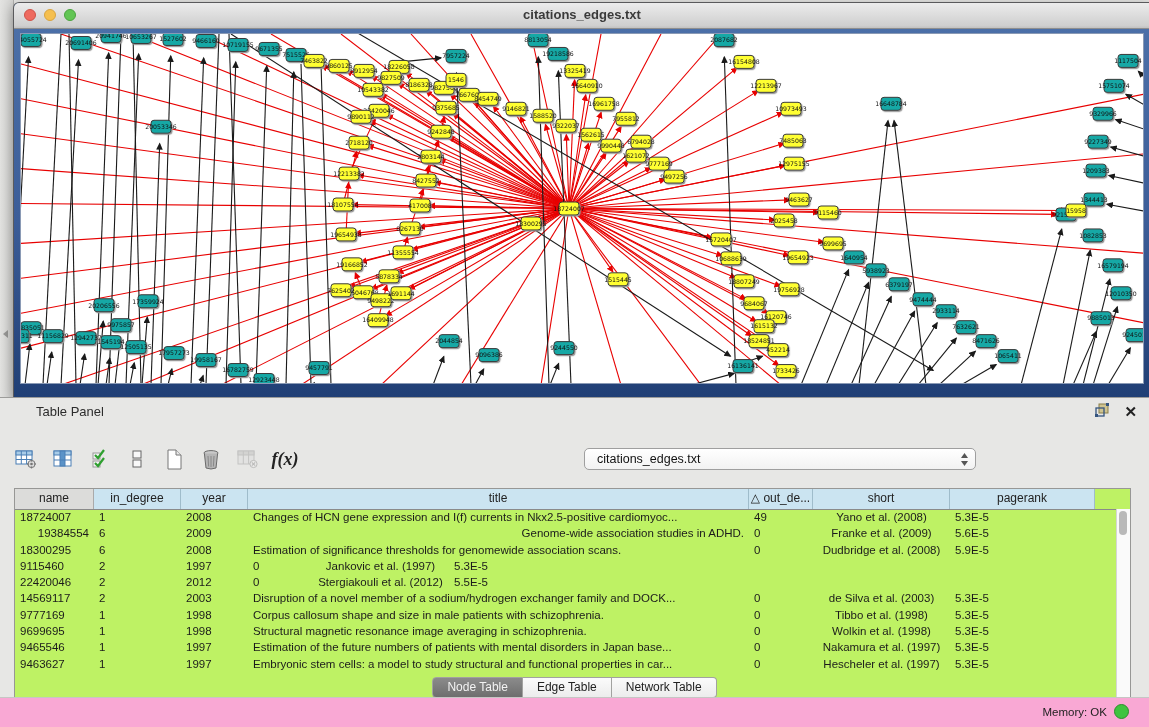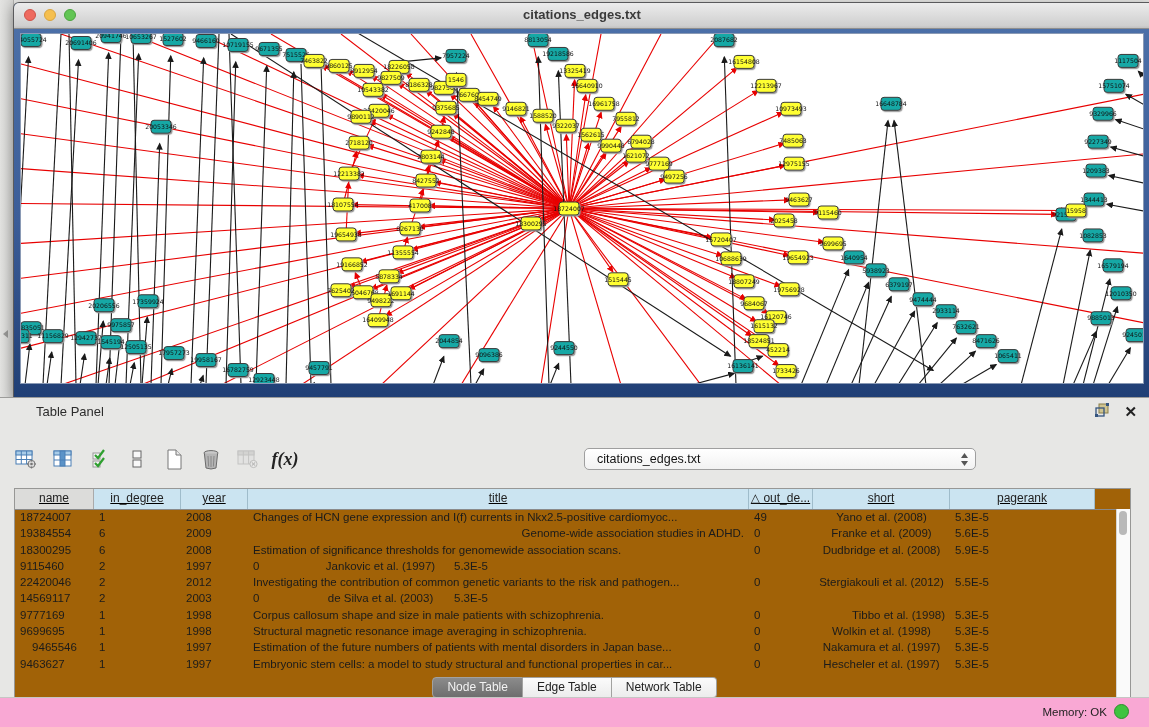--- a/index.html
+++ b/index.html
@@ -30,21 +30,21 @@
   .tp-actions{position:absolute;right:12px;top:4px;display:flex;align-items:center;gap:14px;}
   .tp-close{font-size:15px;font-weight:bold;color:#222;line-height:16px;cursor:default;}
   .toolbar{position:absolute;left:14px;top:44px;height:34px;display:flex;align-items:center;gap:13px;}
   .tb-btn{width:24px;height:24px;display:flex;align-items:center;justify-content:center;}
   .fx{font-size:18px;font-style:italic;font-weight:bold;font-family:"Liberation Serif",serif;color:#222;}
   .combo{position:absolute;left:274px;top:-11px;width:392px;height:22px;background:linear-gradient(180deg,#ffffff,#f2f2f2);
      border:1px solid #9f9f9f;border-radius:5px;box-sizing:border-box;font-size:12.5px;color:#111;}
   .combo .cval{position:absolute;left:12px;top:3px;}
   .combo .carr{position:absolute;right:6px;top:3px;}
   
-  .dtable{position:absolute;left:14px;top:90px;width:1117px;height:216px;background:#a16207;border:1px solid #979795;box-sizing:border-box;text-decoration:underline;}
+  .dtable{position:absolute;left:14px;top:90px;width:1117px;height:216px;background:#bef264;border:1px solid #979795;box-sizing:border-box;}
   .thead{display:flex;height:20px;border-bottom:1px solid #8a8a8a;}
   .th{box-sizing:border-box;background:#cbe4f1;border-right:1px solid #9fbccb;font-size:12px;color:#222;
       text-align:center;line-height:19px;overflow:hidden;white-space:nowrap;}
   .th.th-name{background:#dcdcda;border-right:1px solid #aaa;}
   .tbody{position:absolute;left:0;top:20px;right:13px;bottom:0;overflow:hidden;}
   .tr{display:flex;height:16.3px;}
   .td{box-sizing:border-box;font-size:11.5px;color:#1b1b1b;line-height:16px;overflow:hidden;white-space:nowrap;padding:0 5px;}
   .vscroll{position:absolute;right:0;top:20px;bottom:0;width:13px;background:#fafafa;border-left:1px solid #d5d5d5;}
   .vthumb{position:absolute;left:2px;top:2px;width:8px;height:24px;background:#b9b9b9;border-radius:4px;}
   
@@ -866,21 +866,21 @@
           <div class="tr">
             <div class="td" style="width: 79px; text-align: left;">18724007</div>
             <div class="td" style="width: 87px; text-align: left;">1</div>
             <div class="td" style="width: 67px; text-align: left;">2008</div>
             <div class="td" style="width: 501px; text-align: left;">Changes of HCN gene expression and I(f) currents in Nkx2.5-positive cardiomyoc...</div>
             <div class="td" style="width: 64px; text-align: left;">49</div>
             <div class="td" style="width: 137px; text-align: center;">Yano et al. (2008)</div>
             <div class="td" style="width: 145px; text-align: left;">5.3E-5</div>
           </div>
           <div class="tr">
-            <div class="td" style="width: 79px; text-align: left;">19384554</div>
+            <div class="td" style="width: 79px; text-align: right;">19384554</div>
             <div class="td" style="width: 87px; text-align: left;">6</div>
             <div class="td" style="width: 67px; text-align: left;">2009</div>
             <div class="td" style="width: 501px; text-align: right;">Genome-wide association studies in ADHD.</div>
             <div class="td" style="width: 64px; text-align: left;">0</div>
             <div class="td" style="width: 137px; text-align: center;">Franke et al. (2009)</div>
             <div class="td" style="width: 145px; text-align: left;">5.6E-5</div>
           </div>
           <div class="tr">
             <div class="td" style="width: 79px; text-align: left;">18300295</div>
             <div class="td" style="width: 87px; text-align: left;">6</div>
@@ -895,53 +895,53 @@
             <div class="td" style="width: 87px; text-align: left;">2</div>
             <div class="td" style="width: 67px; text-align: left;">1997</div>
             <div class="td" style="width: 64px; text-align: left;">0</div>
             <div class="td" style="width: 137px; text-align: center;">Jankovic et al. (1997)</div>
             <div class="td" style="width: 145px; text-align: left;">5.3E-5</div>
           </div>
           <div class="tr">
             <div class="td" style="width: 79px; text-align: left;">22420046</div>
             <div class="td" style="width: 87px; text-align: left;">2</div>
             <div class="td" style="width: 67px; text-align: left;">2012</div>
-            <div class="td" style="width: 501px; text-align: left;">Investigating the contribution of common genetic variants to the risk and pathogen...</div>
             <div class="td" style="width: 64px; text-align: left;">0</div>
             <div class="td" style="width: 137px; text-align: center;">Stergiakouli et al. (2012)</div>
             <div class="td" style="width: 145px; text-align: left;">5.5E-5</div>
           </div>
           <div class="tr">
             <div class="td" style="width: 79px; text-align: left;">14569117</div>
             <div class="td" style="width: 87px; text-align: left;">2</div>
             <div class="td" style="width: 67px; text-align: left;">2003</div>
+            <div class="td" style="width: 501px; text-align: left;">Disruption of a novel member of a sodium/hydrogen exchanger family and DOCK...</div>
             <div class="td" style="width: 64px; text-align: left;">0</div>
             <div class="td" style="width: 137px; text-align: center;">de Silva et al. (2003)</div>
             <div class="td" style="width: 145px; text-align: left;">5.3E-5</div>
           </div>
           <div class="tr">
             <div class="td" style="width: 79px; text-align: left;">9777169</div>
             <div class="td" style="width: 87px; text-align: left;">1</div>
             <div class="td" style="width: 67px; text-align: left;">1998</div>
             <div class="td" style="width: 501px; text-align: left;">Corpus callosum shape and size in male patients with schizophrenia.</div>
             <div class="td" style="width: 64px; text-align: left;">0</div>
-            <div class="td" style="width: 137px; text-align: right;">Tibbo et al. (1998)</div>
+            <div class="td" style="width: 137px; text-align: center;">Tibbo et al. (1998)</div>
             <div class="td" style="width: 145px; text-align: left;">5.3E-5</div>
           </div>
           <div class="tr">
             <div class="td" style="width: 79px; text-align: left;">9699695</div>
             <div class="td" style="width: 87px; text-align: left;">1</div>
             <div class="td" style="width: 67px; text-align: left;">1998</div>
             <div class="td" style="width: 501px; text-align: left;">Structural magnetic resonance image averaging in schizophrenia.</div>
             <div class="td" style="width: 64px; text-align: left;">0</div>
             <div class="td" style="width: 137px; text-align: center;">Wolkin et al. (1998)</div>
             <div class="td" style="width: 145px; text-align: left;">5.3E-5</div>
           </div>
           <div class="tr">
-            <div class="td" style="width: 79px; text-align: center;">9465546</div>
+            <div class="td" style="width: 79px; text-align: left;">9465546</div>
             <div class="td" style="width: 87px; text-align: left;">1</div>
             <div class="td" style="width: 67px; text-align: left;">1997</div>
             <div class="td" style="width: 501px; text-align: left;">Estimation of the future numbers of patients with mental disorders in Japan base...</div>
             <div class="td" style="width: 64px; text-align: left;">0</div>
             <div class="td" style="width: 137px; text-align: center;">Nakamura et al. (1997)</div>
             <div class="td" style="width: 145px; text-align: left;">5.3E-5</div>
           </div>
           <div class="tr">
             <div class="td" style="width: 79px; text-align: left;">9463627</div>
             <div class="td" style="width: 87px; text-align: left;">1</div>

